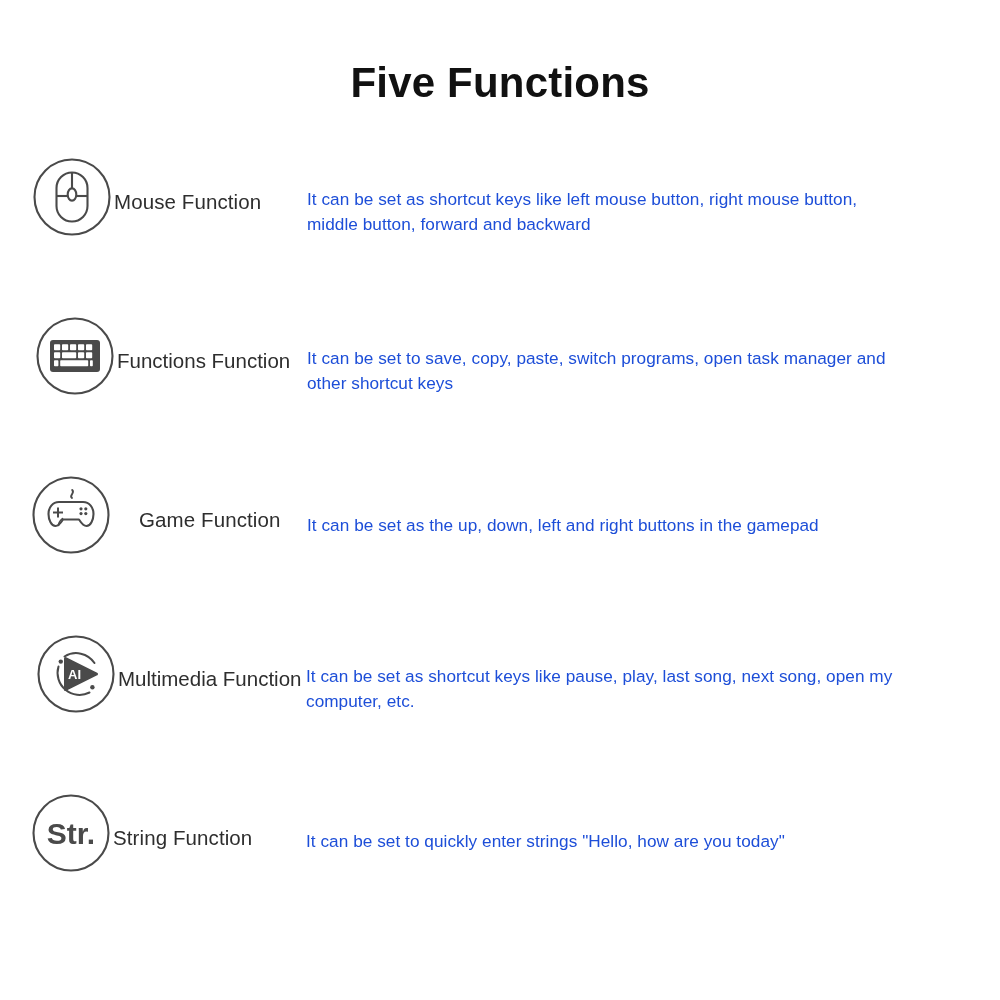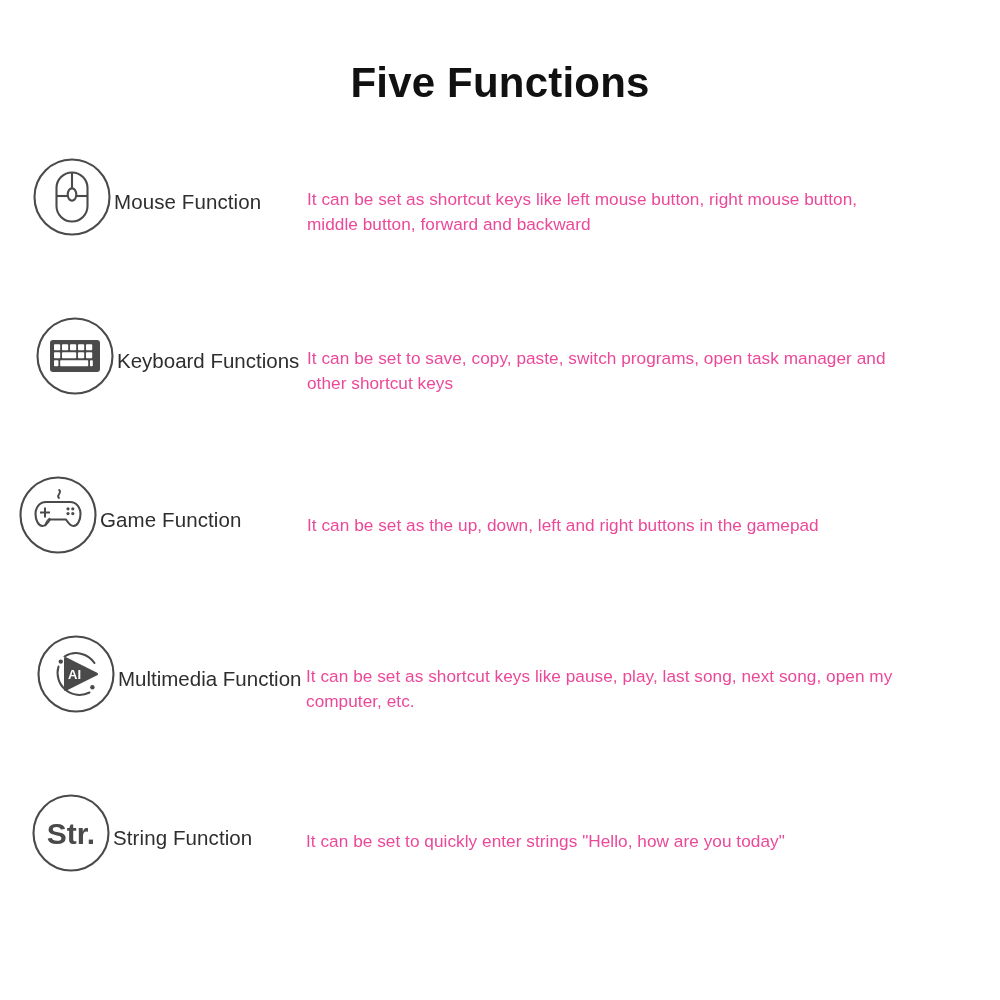--- a/index.html
+++ b/index.html
@@ -73,28 +73,28 @@
   }
 
   
   .desc {
     position: absolute;
     left: 307px;
     top: 30px;
     width: 600px;
     font-size: 17.2px;
     line-height: 1.45;
-    color: #ec4899;
+    color: #1d4ed8;
     letter-spacing: 0.05px;
   }
 
   
   .row-mouse      .icon-col { left: 30px; }
   .row-keyboard   .icon-col { left: 33px; }
-  .row-game       .icon-col { left: 16px; }
+  .row-game       .icon-col { left: 29px; gap: 26px; }
   .row-string     .icon-col { left: 29px; }
   .row-multimedia .icon-col { left: 34px; }
 
   .row-mouse      .desc { top: 32px; }
   .row-keyboard   .desc { top: 32px; left: 307px; }
   .row-game       .desc { top: 40px; left: 307px; }
   .row-string     .desc { top: 38px; left: 306px; }
   .row-multimedia .desc { top: 32px; left: 306px; }
 
   .row-keyboard .icon-label,
@@ -142,21 +142,21 @@
               <rect x="21" y="38.2" width="6.2" height="6" rx="0.8"></rect>
               <rect x="29" y="38.2" width="14.2" height="6" rx="0.8"></rect>
               <rect x="45" y="38.2" width="6.2" height="6" rx="0.8"></rect>
               <rect x="53" y="38.2" width="6.2" height="6" rx="0.8"></rect>
               <rect x="21" y="46.2" width="4.4" height="6" rx="0.8"></rect>
               <rect x="27.2" y="46.2" width="28" height="6" rx="0.8"></rect>
               <rect x="57" y="46.2" width="2.8" height="6" rx="0.8"></rect>
             </g>
           </svg>
         </div>
-        <div class="icon-label">Keyboard Functions</div>
+        <div class="icon-label">Functions Function</div>
       </div>
       <div class="desc">It can be set to save, copy, paste, switch programs, open task manager and other shortcut keys</div>
     </div>
 
     <div class="row row-game">
       <div class="icon-col">
         <div class="icon-wrap">
           <svg viewBox="0 0 84 84" width="84" height="84">
             <circle cx="42" cy="42" r="37.5" fill="none" stroke="#4a4a4a" stroke-width="2.1"></circle>
 

